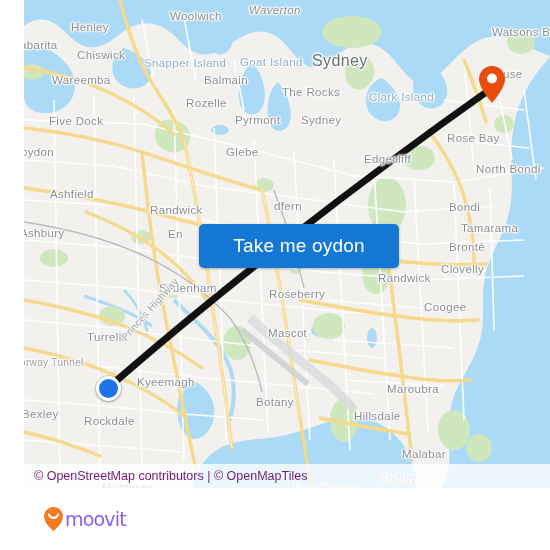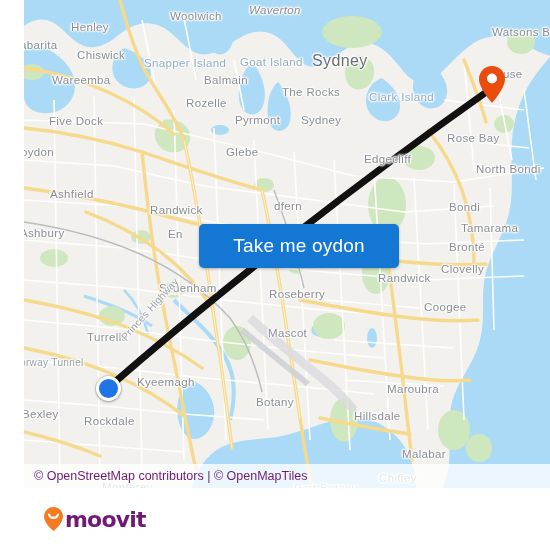--- a/index.html
+++ b/index.html
@@ -78,21 +78,21 @@
     display:flex; align-items:center; justify-content:space-between;
     padding:0 18px 0 20px;
   }
   #route-summary {
     display:flex; align-items:center; gap:9px;
     font-size:17.5px; color:#3c3c3c; letter-spacing:.1px;
   }
   #route-arrow { font-size:17px; color:#3c3c3c; line-height:1; }
   #moovit-logo { display:flex; align-items:center; gap:2px; }
   #moovit-wordmark {
-    font-size:22px; font-weight:bold; color:#701a75;
+    font-size:19px; font-weight:normal; color:#8b5cf6;
     letter-spacing:-.8px; font-family:"DejaVu Sans", sans-serif;
   }
 </style>
 </head>
 <body>
 
 <div id="app">
 
   <div id="map-area">
 

